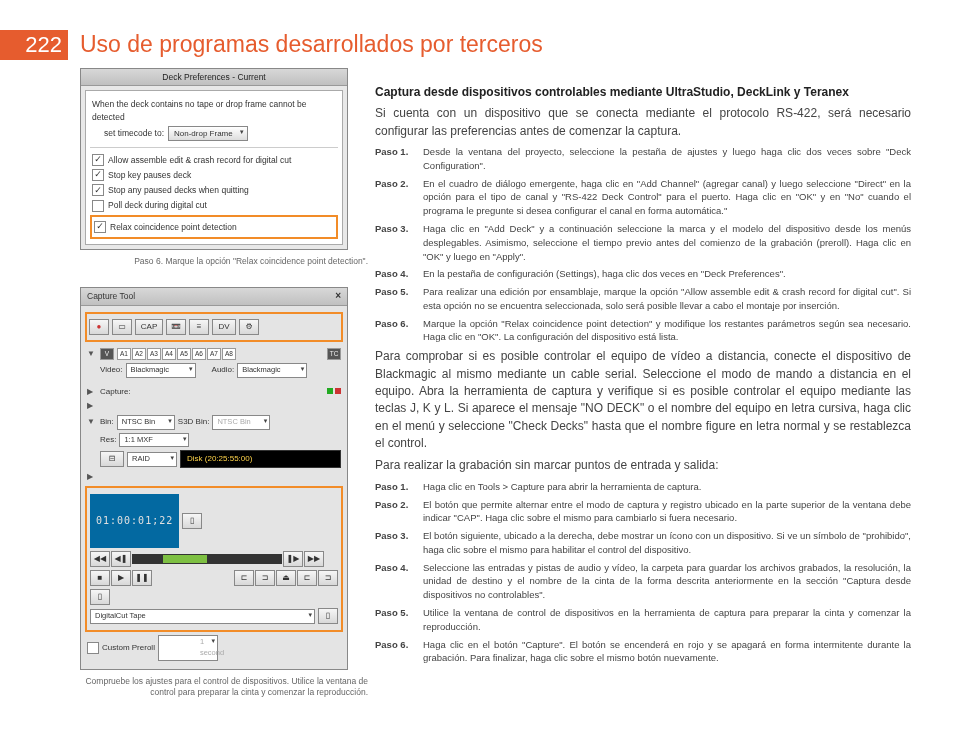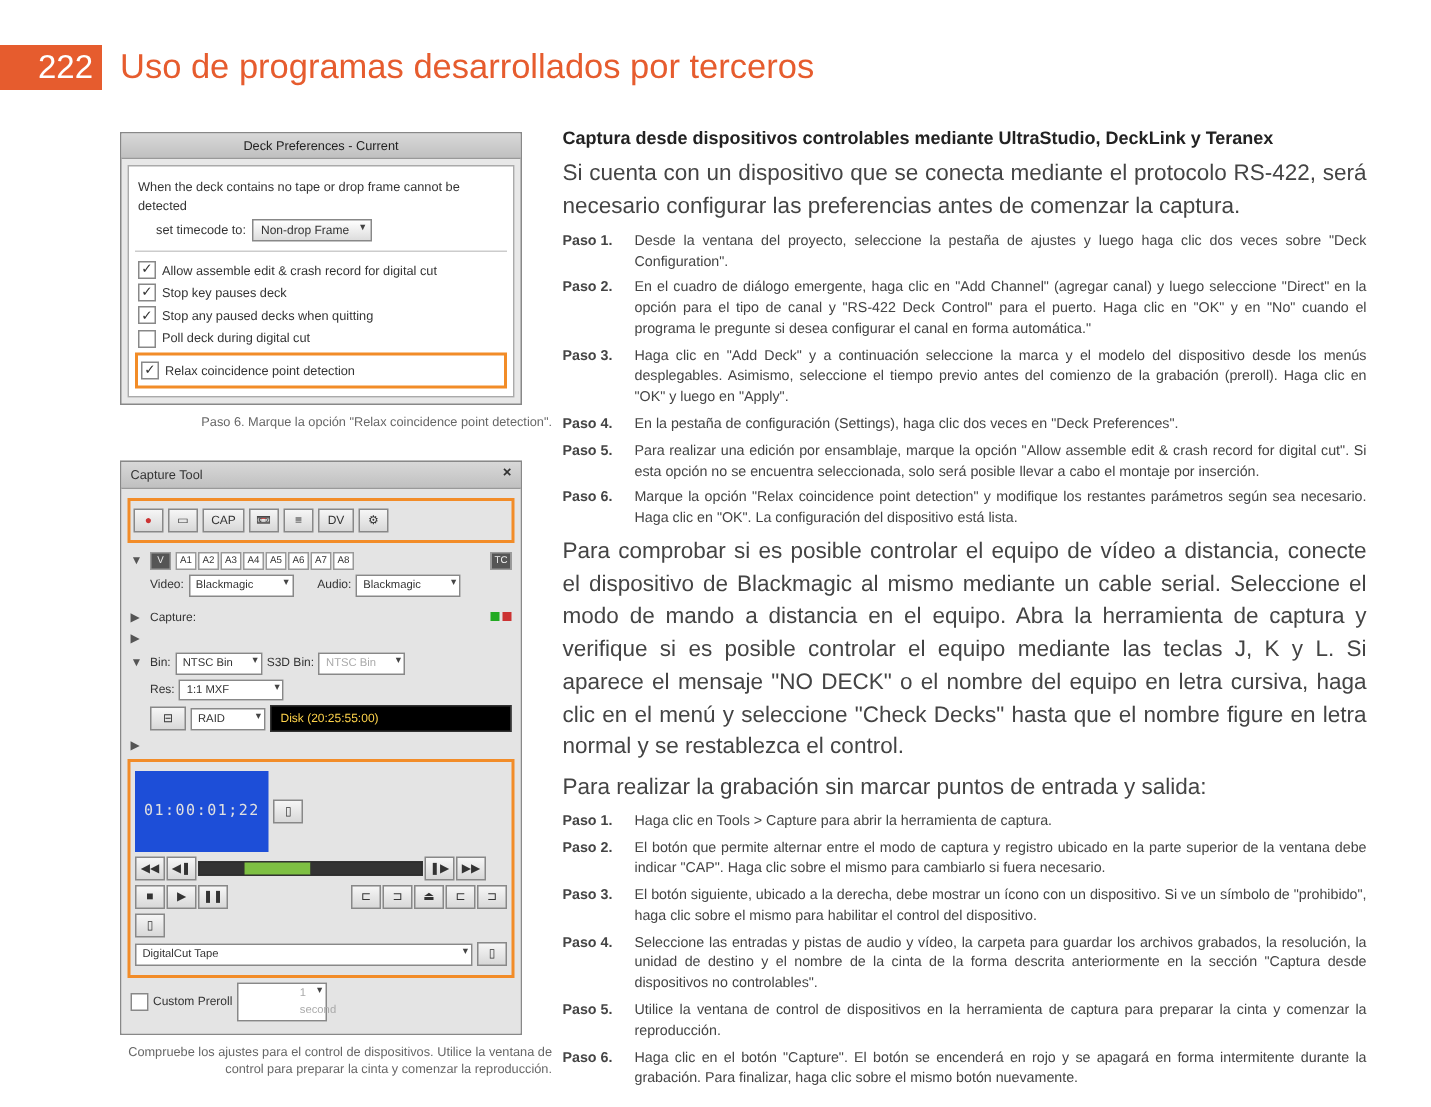--- a/index.html
+++ b/index.html
@@ -31,21 +31,21 @@
   .title {
     position: absolute;
     top: 28px;
     left: 80px;
     font-size: 23px;
     font-weight: 300;
     color: #e65c2e;
   }
   .left-col {
     position: absolute;
-    top: 88px;
+    top: 68px;
     left: 80px;
     width: 288px;
   }
   .right-col {
     position: absolute;
     top: 84px;
     left: 375px;
     width: 536px;
   }
   .caption {
@@ -114,33 +114,33 @@
   .dropdown-s {
     border:1px solid #888; background:#fff; padding:1px 10px 1px 4px;
     position:relative; font-size:7.5px;
   }
   .dropdown-s::after { content:"▾"; position:absolute; right:2px; top:0; font-size:7px; color:#444;}
   .disk-bar {
     background:#000; color:#fdd24a; font-size:8px; padding:2px 6px;
     flex:1; border:1px solid #333;
   }
   .timecode {
-    background:#1d4ed8; color:#e0e0e0; font-family:monospace; font-size:10px;
+    background:#0369a1; color:#e0e0e0; font-family:monospace; font-size:10px;
     padding:20px 6px; letter-spacing:1px; display:inline-block;
   }
   .progress-seg {
     display:flex; height:10px; border:1px solid #333; background:#222; width:150px;
   }
   .progress-seg span { background:#7ec043; }
   .progress-seg span.dim { background:#333; }
 
   h2.section {
     font-size: 12px; font-weight: 600; color:#222; margin-bottom: 4px;
   }
-  .body-p { font-size:15px; color:#444; text-align:justify; margin-bottom:5px; }
+  .body-p { font-size:12px; color:#444; text-align:justify; margin-bottom:5px; }
   .step-row { display:flex; margin-bottom:4px; font-size:9.5px; color:#444; text-align:justify; }
   .step-label { font-weight:600; flex:0 0 48px; }
   .step-text { flex:1; }
   .tri { font-size:8px; color:#555; width:10px; display:inline-block;}
 </style>
 </head>
 <body>
 
 <div class="page-num-bar">
   <span>222</span>

